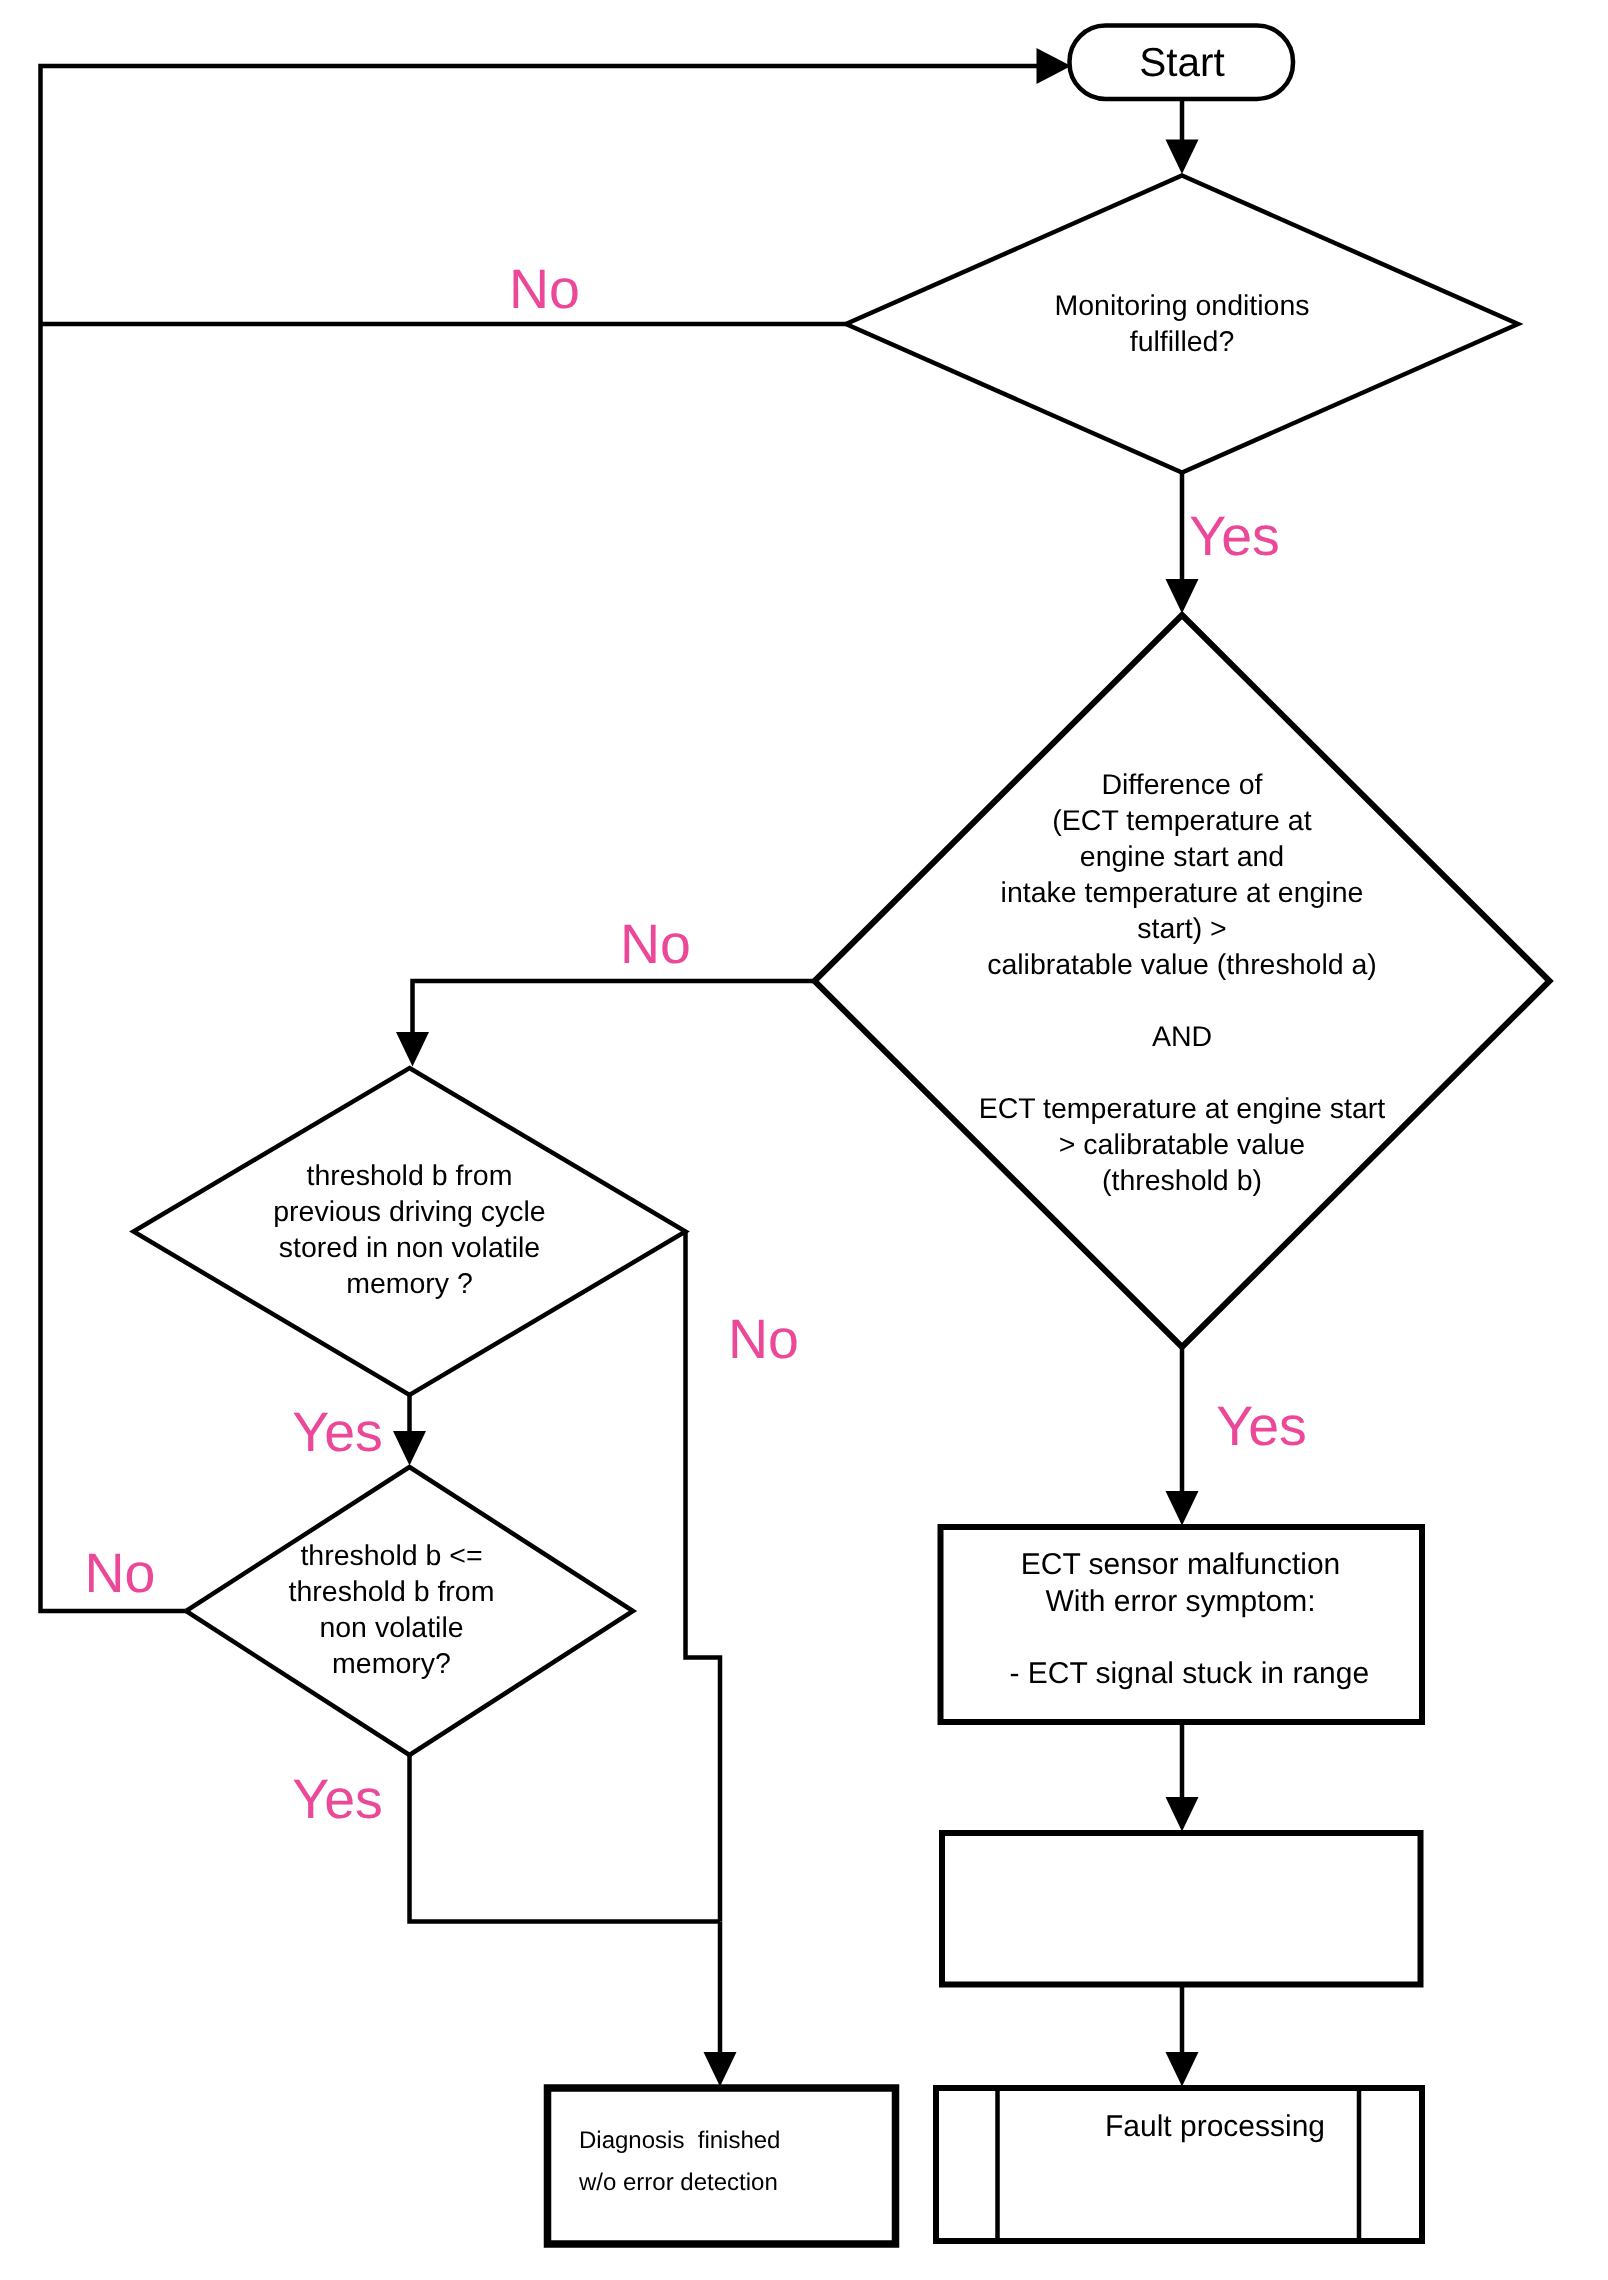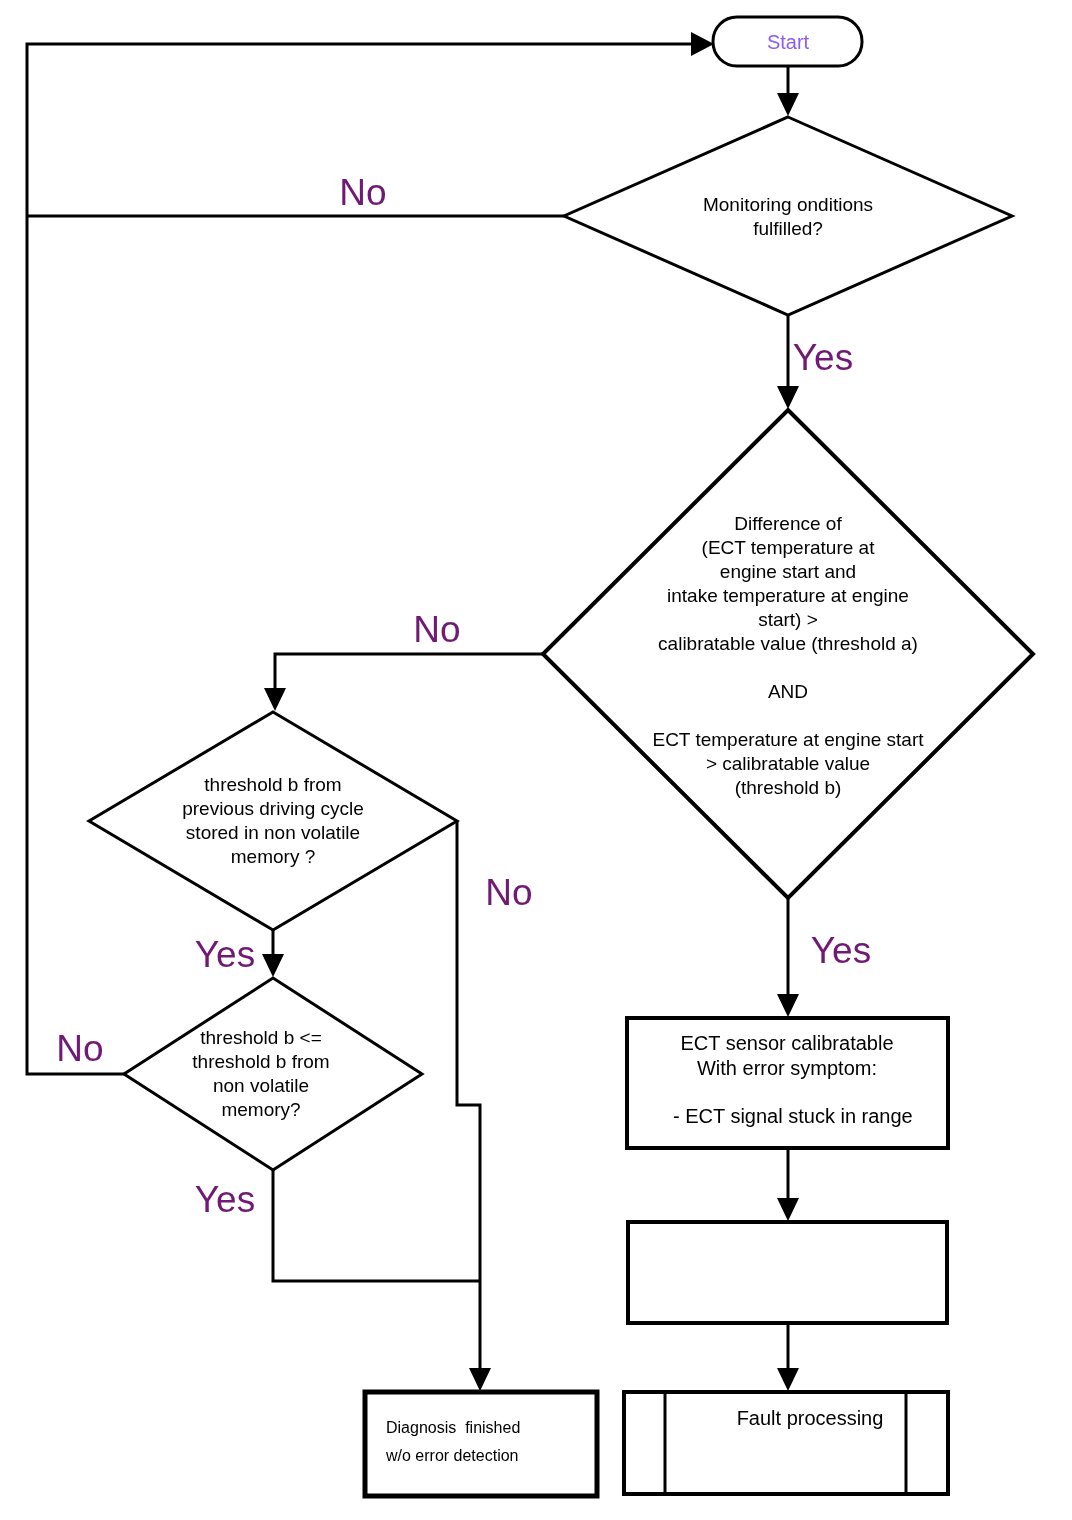--- a/index.html
+++ b/index.html
@@ -35,28 +35,28 @@
     position: absolute;
     white-space: pre-wrap;
     text-align: left;
     color: #000000;
     font-size: 16px;
     line-height: 28px;
   }
   .terminator-label {
     position: absolute;
     transform: translate(-50%, -50%);
-    font-size: 20px;
-    color: #8b5cf6;
+    font-size: 27px;
+    color: #000000;
   }
   .branch-label {
     position: absolute;
     transform: translate(-50%, -50%);
     font-size: 37px;
-    color: #701a75;
+    color: #ec4899;
     white-space: nowrap;
   }
 </style>
 </head>
 <body>
 
 <div class="stage">
 
   <svg width="1072" height="1520" viewBox="0 0 1072 1520">
     <g fill="none" stroke="#000000" stroke-width="3">
@@ -134,21 +134,21 @@
   <div class="node-text" style="left:273px; top:773px; width:250px;">threshold b from
 previous driving cycle
 stored in non volatile
 memory ?</div>
 
   <div class="node-text" style="left:261px; top:1026px; width:210px;">threshold b &lt;=
 threshold b from
 non volatile
 memory?</div>
 
-  <div class="box-text" style="left:787px; top:1031px; width:313px;">ECT sensor calibratable
+  <div class="box-text" style="left:787px; top:1031px; width:313px;">ECT sensor malfunction
 With error symptom:</div>
 
   <div class="left-text" style="left:673px; top:1104px; font-size:20px; line-height:25px;">- ECT signal stuck in range</div>
 
 
   <div class="box-text" style="left:786px; top:1406px; width:187px;padding-left:48px;">Fault processing</div>
 
   <div class="left-text" style="left:386px; top:1414px;">Diagnosis  finished
 w/o error detection</div>
 

